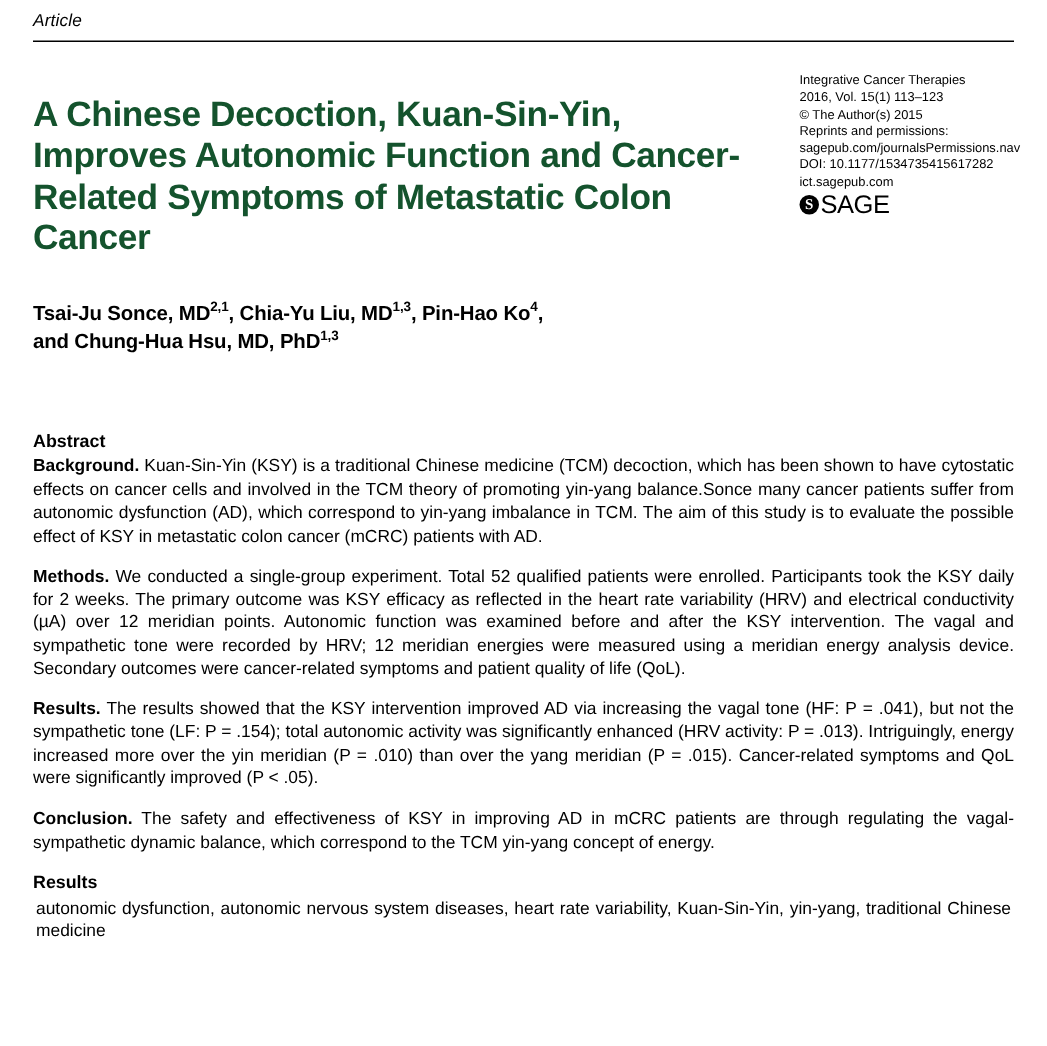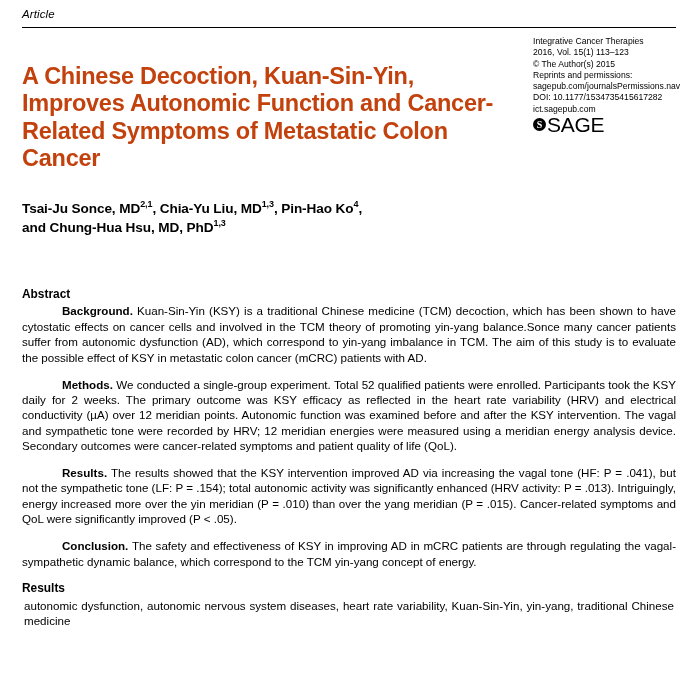--- a/index.html
+++ b/index.html
@@ -52,26 +52,26 @@
   }
   .title {
     position: absolute;
     left: 22px;
     top: 11px;
     width: 500px;
     font-size: 23.5px;
     font-weight: bold;
     line-height: 27.5px;
     letter-spacing: -0.25px;
-    color: #c2410c;
+    color: #14532d;
   }
   .meta {
     position: absolute;
     left: 533px;
-    top: 0px;
+    top: 12px;
     width: 160px;
     font-size: 8.6px;
     line-height: 11.3px;
     color: #000;
   }
   .meta div { white-space: nowrap; }
 
   
   .sage {
     display: flex;
@@ -91,21 +91,21 @@
     flex: none;
   }
   .sage-mark span {
     color: #fff;
     font-size: 10px;
     font-weight: bold;
     line-height: 1;
     font-family: "Liberation Serif", serif;
   }
   .sage-word {
-    font-size: 21px;
+    font-size: 17px;
     letter-spacing: -0.3px;
     font-weight: 400;
     color: #000;
     font-family: "Liberation Sans", sans-serif;
   }
 
   
   .authors {
     position: absolute;
     left: 22px;
@@ -137,21 +137,20 @@
     font-size: 11.9px;
     margin: 0 0 1px 0;
   }
   .para {
     text-align: justify;
     margin: 0 0 11.5px 0;
     hyphens: none;
   }
   .para .lead {
     font-weight: bold;
-    margin-left: 40px;
   }
   .kw-head {
     font-weight: bold;
     font-size: 11.9px;
     margin: 10px 0 1px 0;
   }
   .kw-body {
     text-align: justify;
     margin: 2px;
   }

